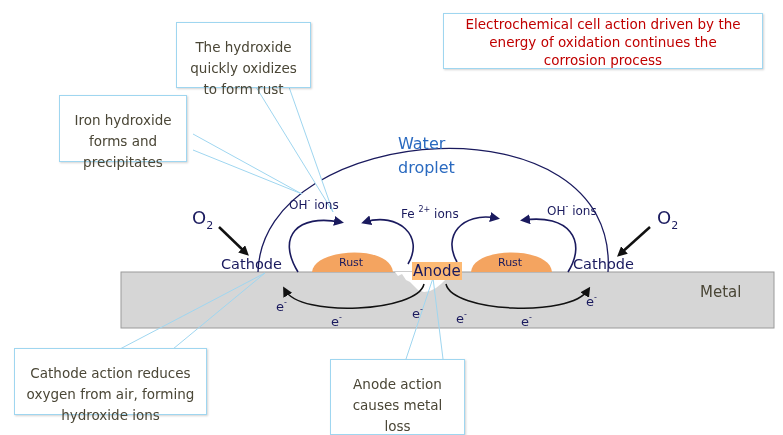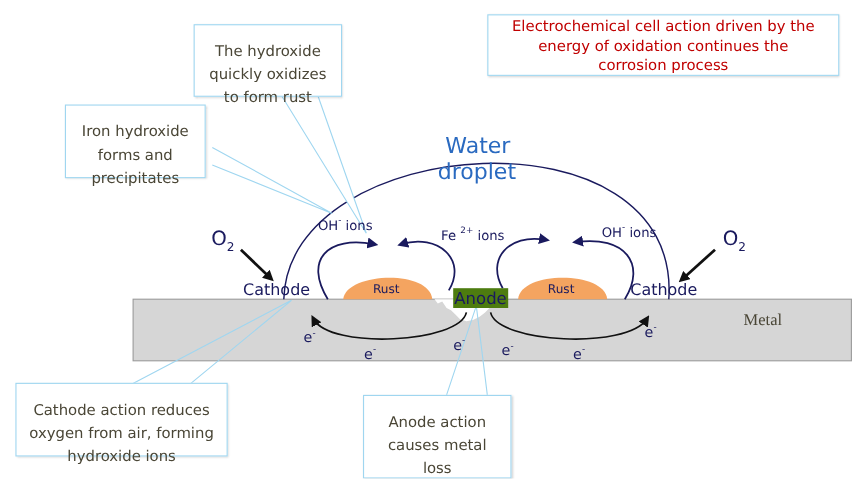--- a/index.html
+++ b/index.html
@@ -82,21 +82,21 @@
     <div>oxygen from air, forming</div>
     <div>hydroxide ions</div>
   </div>
 
   <div class="callout" style="left:330px;top:359px;width:135px;height:76px;">
     <div>Anode action</div>
     <div>causes metal</div>
     <div>loss</div>
   </div>
 
-  <div class="lbl blue" style="left:398px;top:120px;font-size:20px;line-height:24px;text-align:right;width:66px;">
+  <div class="lbl blue" style="left:398px;top:132px;font-size:16px;line-height:24px;text-align:left;width:66px;">
     <div>Water</div>
     <div>droplet</div>
   </div>
 
   <div class="lbl navy" style="left:289px;top:196px;font-size:12px;">
     <span>OH</span><sup class="s">-</sup>
     <span>ions</span>
   </div>
   <div class="lbl navy" style="left:401px;top:205px;font-size:12px;">
     <span>Fe</span> <sup class="s">2+</sup>
@@ -109,26 +109,26 @@
 
   <div class="lbl navy" style="left:192px;top:207px;font-size:18px;">
     <span>O</span><sub class="s">2</sub>
   </div>
   <div class="lbl navy" style="left:657px;top:207px;font-size:18px;">
     <span>O</span><sub class="s">2</sub>
   </div>
 
   <div class="lbl navy" style="left:221px;top:256px;font-size:14.5px;">Cathode</div>
   <div class="lbl navy" style="left:573px;top:256px;font-size:14.5px;">Cathode</div>
-  <div class="lbl navy" style="left:412px;top:262px;font-size:15px;background:#4d7c0f;padding:0 1px;">Anode</div>
+  <div class="lbl navy" style="left:412px;top:262px;font-size:15px;background:#fdba74;padding:0 1px;">Anode</div>
 
   <div class="lbl navy" style="left:339px;top:256px;font-size:11px;">Rust</div>
   <div class="lbl navy" style="left:498px;top:256px;font-size:11px;">Rust</div>
 
-  <div class="lbl" style="left:676px;top:283px;font-size:15px;color:#4a4636;font-family:Liberation Serif, serif;">Metal</div>
+  <div class="lbl" style="left:700px;top:283px;font-size:15px;color:#4a4636;">Metal</div>
 
   <div class="lbl navy" style="left:276px;top:298px;font-size:13px;"><span>e</span><sup class="s">-</sup></div>
   <div class="lbl navy" style="left:331px;top:313px;font-size:13px;"><span>e</span><sup class="s">-</sup></div>
   <div class="lbl navy" style="left:412px;top:305px;font-size:13px;"><span>e</span><sup class="s">-</sup></div>
   <div class="lbl navy" style="left:456px;top:310px;font-size:13px;"><span>e</span><sup class="s">-</sup></div>
   <div class="lbl navy" style="left:521px;top:313px;font-size:13px;"><span>e</span><sup class="s">-</sup></div>
   <div class="lbl navy" style="left:586px;top:293px;font-size:13px;"><span>e</span><sup class="s">-</sup></div>
 </div>
 
 </body></html>

